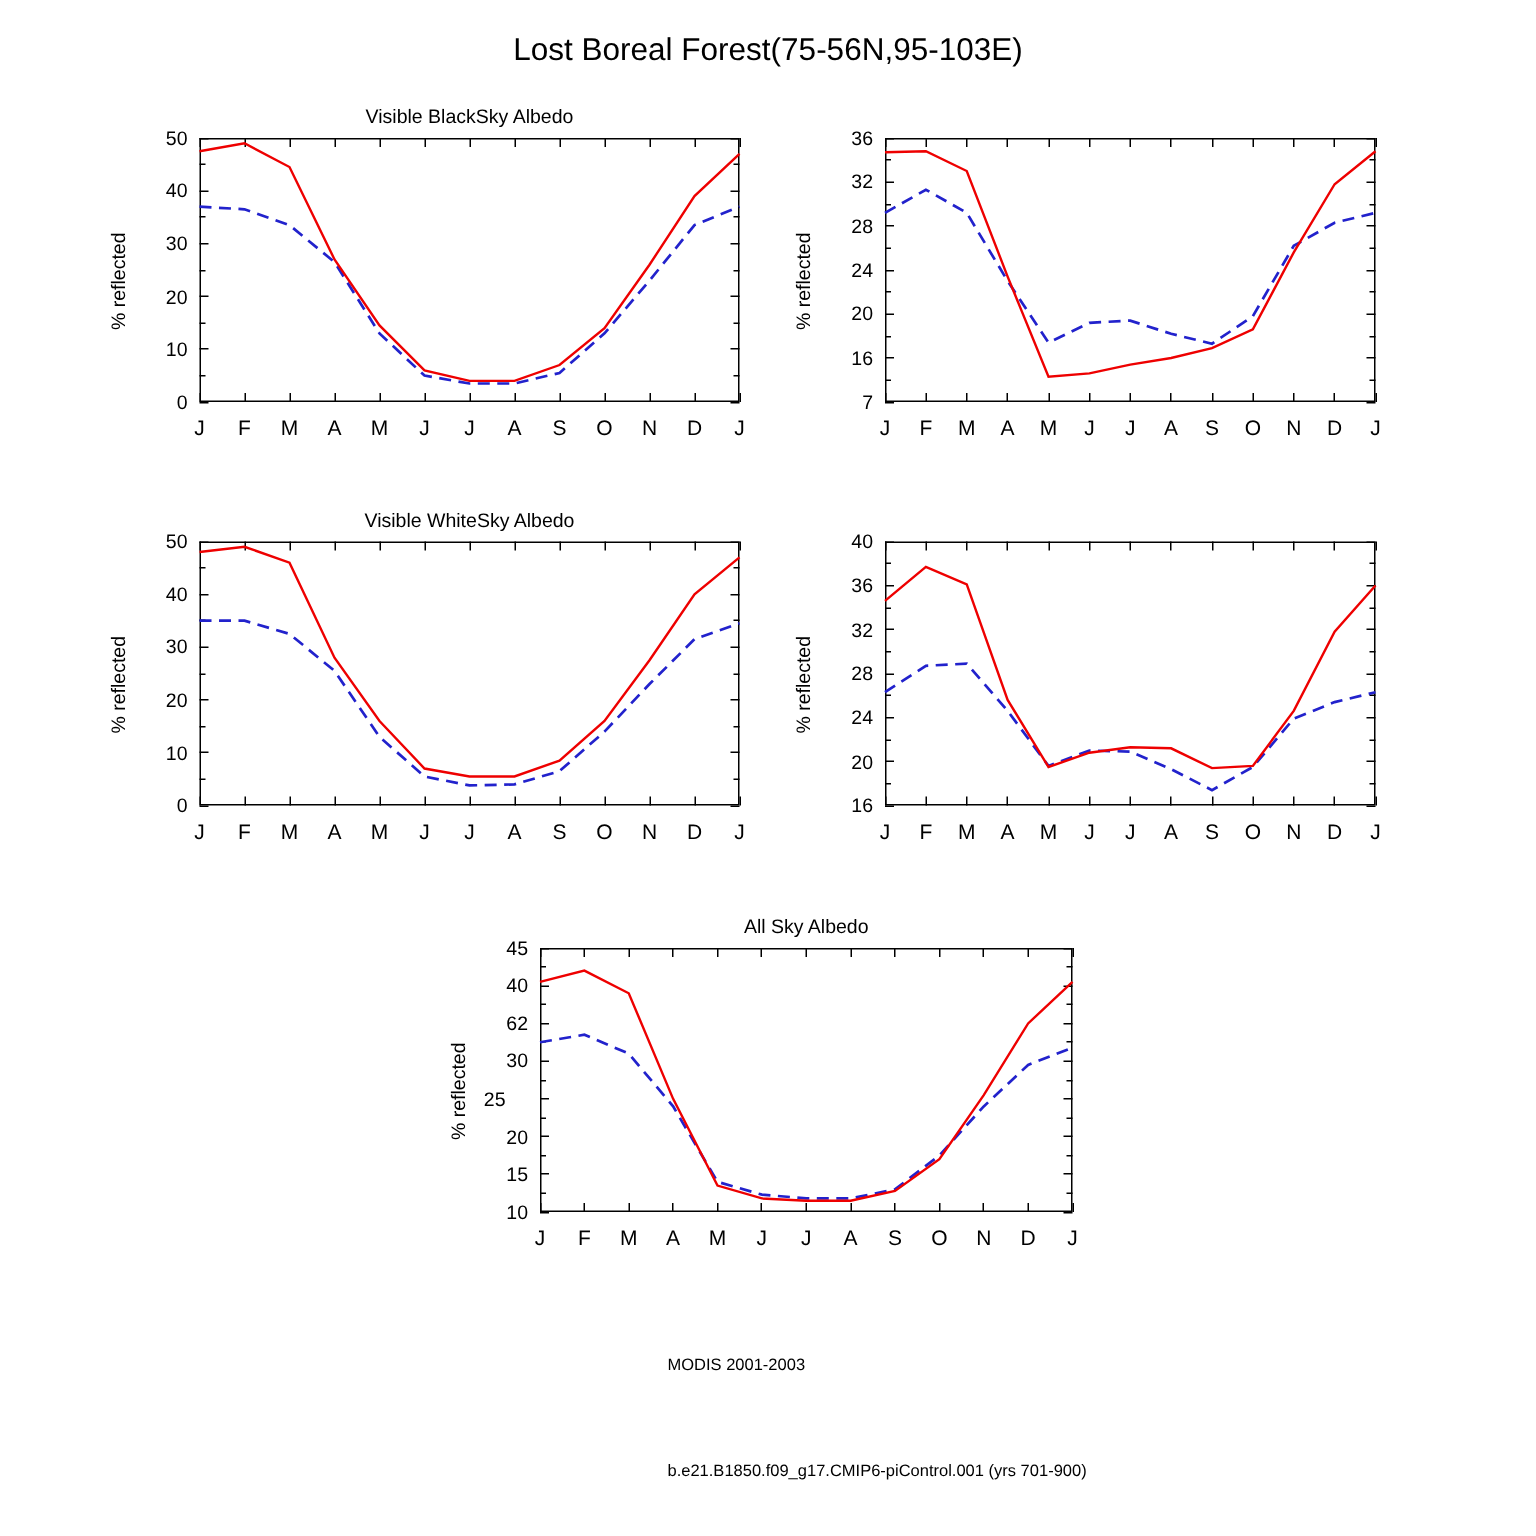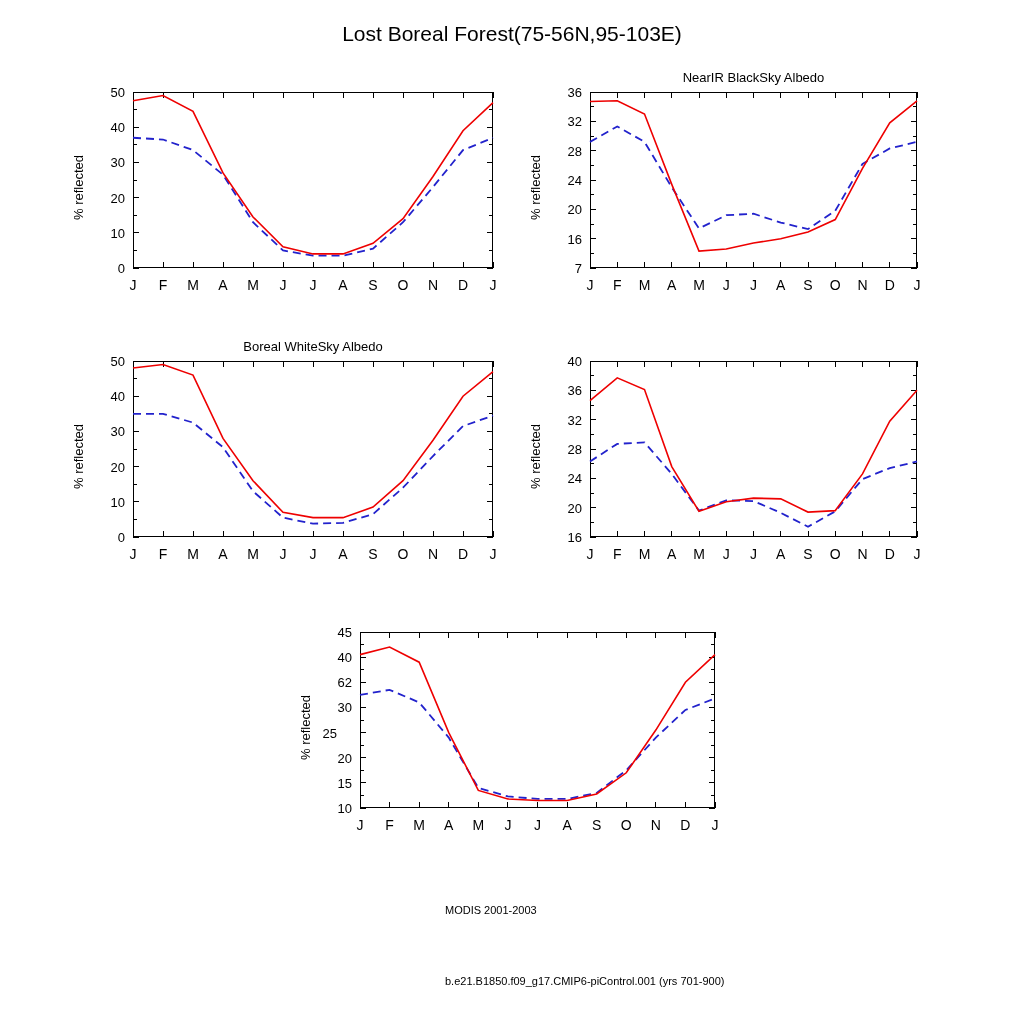--- a/index.html
+++ b/index.html
@@ -90,20 +90,21 @@
     height: 0;
   }
 </style>
 </head>
 <body>
 
 <div class="page-title">Lost Boreal Forest(75-56N,95-103E)</div>
 
 <div id="panels">
     <div class="panel" style="left: 0px; top: 0px; width: 1024px; height: 1024px; pointer-events: none;">
+      <div class="panel-title" style="position: absolute; left: 133px; top: 70px; width: 360px;">Visible BlackSky Albedo</div>
       <div class="plotbox" style="left: 133px; top: 92px; width: 360px; height: 176px;"></div>
       <div class="ylabel" style="left: 71px; top: 220px;">% reflected</div>
       <div class="ytick" style="left: 85px; width: 40px; top: 268px;">0</div>
       <div class="tickmark" style="left: 133px; top: 267.5px; width: 6px; height: 1px;"></div>
       <div class="tickmark" style="left: 487px; top: 267.5px; width: 6px; height: 1px;"></div>
       <div class="ytick" style="left: 85px; width: 40px; top: 232.8px;">10</div>
       <div class="tickmark" style="left: 133px; top: 232.3px; width: 6px; height: 1px;"></div>
       <div class="tickmark" style="left: 487px; top: 232.3px; width: 6px; height: 1px;"></div>
       <div class="ytick" style="left: 85px; width: 40px; top: 197.6px;">20</div>
       <div class="tickmark" style="left: 133px; top: 197.1px; width: 6px; height: 1px;"></div>
@@ -165,21 +166,20 @@
       <div class="tickmark" style="left: 462.5px; top: 92px; width: 1px; height: 6px;"></div>
       <div class="xtick" style="left: 493px; top: 277px;">J</div>
       <div class="tickmark" style="left: 492.5px; top: 262px; width: 1px; height: 6px;"></div>
       <div class="tickmark" style="left: 492.5px; top: 92px; width: 1px; height: 6px;"></div>
       <svg class="series" width="1024" height="1024" style="left: 0px; top: 0px;">
         <polyline points="133.00,137.76 163.00,139.52 193.00,150.08 223.00,174.72 253.00,222.24 283.00,250.40 313.00,255.68 343.00,255.68 373.00,248.64 403.00,222.24 433.00,187.04 463.00,150.08 493.00,137.76" fill="none" stroke="#2222cc" stroke-width="1.8" stroke-dasharray="8,5"></polyline>
         <polyline points="133.00,100.80 163.00,95.52 193.00,111.36 223.00,172.96 253.00,216.96 283.00,246.88 313.00,253.92 343.00,253.92 373.00,243.36 403.00,218.72 433.00,176.48 463.00,130.72 493.00,102.56" fill="none" stroke="#ee0000" stroke-width="1.6"></polyline>
       </svg>
     </div>
     <div class="panel" style="left: 0px; top: 0px; width: 1024px; height: 1024px; pointer-events: none;">
-      <div class="panel-title" style="position: absolute; left: 590px; top: 70px; width: 327px;">NearIR BlackSky Albedo</div>
       <div class="plotbox" style="left: 590px; top: 92px; width: 327px; height: 176px;"></div>
       <div class="ylabel" style="left: 528px; top: 220px;">% reflected</div>
       <div class="ytick" style="left: 542px; width: 40px; top: 268px;">7</div>
       <div class="tickmark" style="left: 590px; top: 267.5px; width: 6px; height: 1px;"></div>
       <div class="tickmark" style="left: 911px; top: 267.5px; width: 6px; height: 1px;"></div>
       <div class="ytick" style="left: 542px; width: 40px; top: 238.667px;">16</div>
       <div class="tickmark" style="left: 590px; top: 238.167px; width: 6px; height: 1px;"></div>
       <div class="tickmark" style="left: 911px; top: 238.167px; width: 6px; height: 1px;"></div>
       <div class="ytick" style="left: 542px; width: 40px; top: 209.333px;">20</div>
       <div class="tickmark" style="left: 590px; top: 208.833px; width: 6px; height: 1px;"></div>
@@ -246,21 +246,21 @@
       <div class="tickmark" style="left: 889.25px; top: 92px; width: 1px; height: 6px;"></div>
       <div class="xtick" style="left: 917px; top: 277px;">J</div>
       <div class="tickmark" style="left: 916.5px; top: 262px; width: 1px; height: 6px;"></div>
       <div class="tickmark" style="left: 916.5px; top: 92px; width: 1px; height: 6px;"></div>
       <svg class="series" width="1024" height="1024" style="left: 0px; top: 0px;">
         <polyline points="590.00,141.87 617.25,126.47 644.50,141.87 671.75,187.33 699.00,228.40 726.25,215.20 753.50,213.73 780.75,222.53 808.00,229.13 835.25,210.80 862.50,163.87 889.75,148.47 917.00,141.87" fill="none" stroke="#2222cc" stroke-width="1.8" stroke-dasharray="8,5"></polyline>
         <polyline points="590.00,101.53 617.25,100.80 644.50,114.00 671.75,184.40 699.00,251.13 726.25,248.93 753.50,243.07 780.75,238.67 808.00,232.07 835.25,219.60 862.50,168.27 889.75,122.80 917.00,100.80" fill="none" stroke="#ee0000" stroke-width="1.6"></polyline>
       </svg>
     </div>
     <div class="panel" style="left: 0px; top: 0px; width: 1024px; height: 1024px; pointer-events: none;">
-      <div class="panel-title" style="position: absolute; left: 133px; top: 339px; width: 360px;">Boreal WhiteSky Albedo</div>
+      <div class="panel-title" style="position: absolute; left: 133px; top: 339px; width: 360px;">Visible WhiteSky Albedo</div>
       <div class="plotbox" style="left: 133px; top: 361px; width: 360px; height: 176px;"></div>
       <div class="ylabel" style="left: 71px; top: 489px;">% reflected</div>
       <div class="ytick" style="left: 85px; width: 40px; top: 537px;">0</div>
       <div class="tickmark" style="left: 133px; top: 536.5px; width: 6px; height: 1px;"></div>
       <div class="tickmark" style="left: 487px; top: 536.5px; width: 6px; height: 1px;"></div>
       <div class="ytick" style="left: 85px; width: 40px; top: 501.8px;">10</div>
       <div class="tickmark" style="left: 133px; top: 501.3px; width: 6px; height: 1px;"></div>
       <div class="tickmark" style="left: 487px; top: 501.3px; width: 6px; height: 1px;"></div>
       <div class="ytick" style="left: 85px; width: 40px; top: 466.6px;">20</div>
       <div class="tickmark" style="left: 133px; top: 466.1px; width: 6px; height: 1px;"></div>
@@ -402,20 +402,21 @@
       <div class="tickmark" style="left: 889.25px; top: 361px; width: 1px; height: 6px;"></div>
       <div class="xtick" style="left: 917px; top: 546px;">J</div>
       <div class="tickmark" style="left: 916.5px; top: 531px; width: 1px; height: 6px;"></div>
       <div class="tickmark" style="left: 916.5px; top: 361px; width: 1px; height: 6px;"></div>
       <svg class="series" width="1024" height="1024" style="left: 0px; top: 0px;">
         <polyline points="590.00,461.47 617.25,443.87 644.50,442.40 671.75,473.93 699.00,510.60 726.25,500.33 753.50,501.07 780.75,512.80 808.00,526.73 835.25,511.33 862.50,479.07 889.75,468.07 917.00,461.47" fill="none" stroke="#2222cc" stroke-width="1.8" stroke-dasharray="8,5"></polyline>
         <polyline points="590.00,400.60 617.25,377.87 644.50,389.60 671.75,466.60 699.00,511.33 726.25,501.80 753.50,498.13 780.75,498.87 808.00,512.07 835.25,510.60 862.50,473.93 889.75,421.13 917.00,390.33" fill="none" stroke="#ee0000" stroke-width="1.6"></polyline>
       </svg>
     </div>
     <div class="panel" style="left: 0px; top: 0px; width: 1024px; height: 1024px; pointer-events: none;">
+      <div class="panel-title" style="position: absolute; left: 360px; top: 610px; width: 355px;">All Sky Albedo</div>
       <div class="plotbox" style="left: 360px; top: 632px; width: 355px; height: 176px;"></div>
       <div class="ylabel" style="left: 298px; top: 760px;">% reflected</div>
       <div class="ytick" style="left: 312px; width: 40px; top: 808px;">10</div>
       <div class="tickmark" style="left: 360px; top: 807.5px; width: 6px; height: 1px;"></div>
       <div class="tickmark" style="left: 709px; top: 807.5px; width: 6px; height: 1px;"></div>
       <div class="ytick" style="left: 312px; width: 40px; top: 782.857px;">15</div>
       <div class="tickmark" style="left: 360px; top: 782.357px; width: 6px; height: 1px;"></div>
       <div class="tickmark" style="left: 709px; top: 782.357px; width: 6px; height: 1px;"></div>
       <div class="ytick" style="left: 312px; width: 40px; top: 757.714px;">20</div>
       <div class="tickmark" style="left: 360px; top: 757.214px; width: 6px; height: 1px;"></div>

